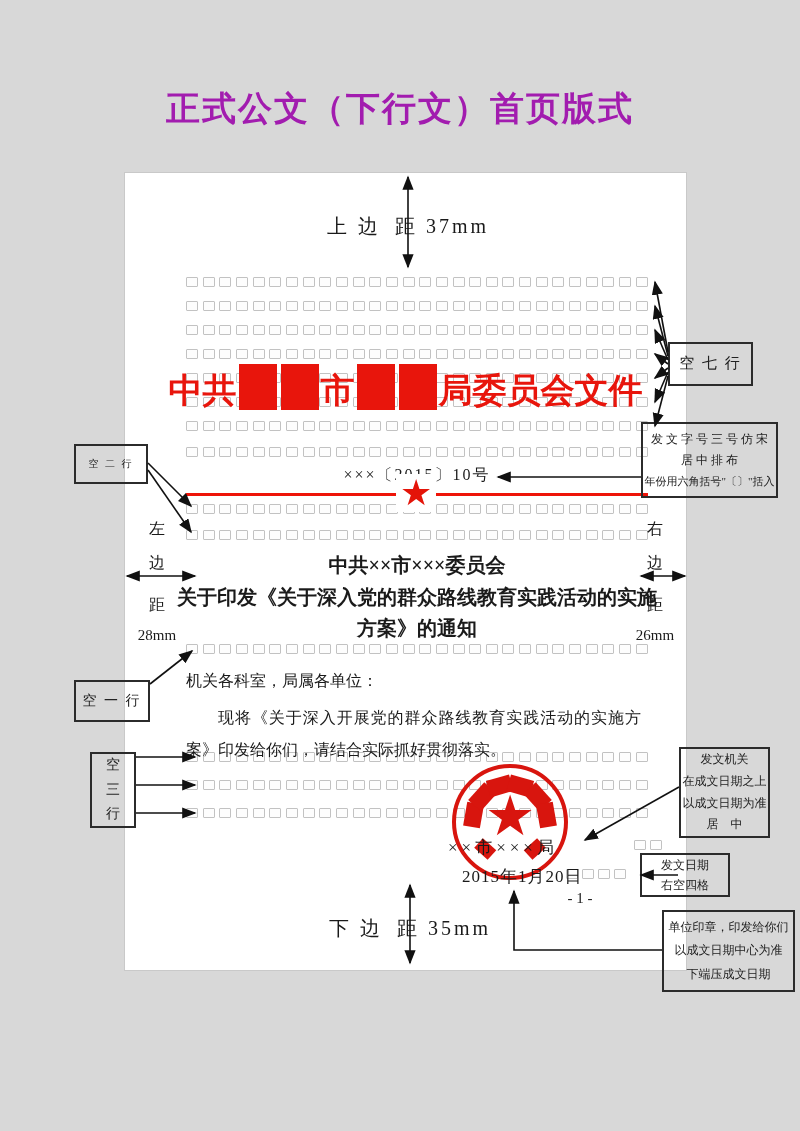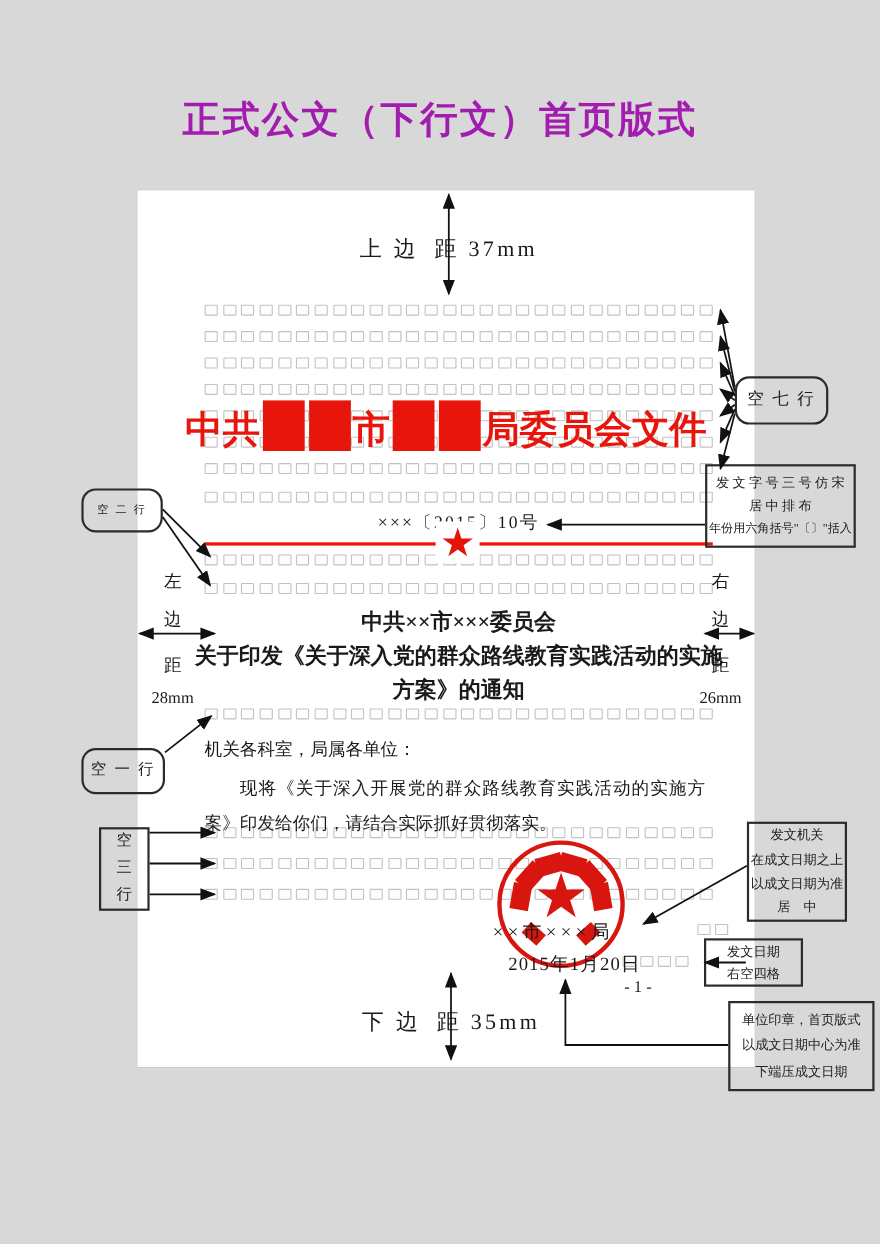--- a/index.html
+++ b/index.html
@@ -42,21 +42,21 @@
              border:4px solid #d8150e;border-radius:50%;}
   .seal-star{position:absolute;left:0;top:22px;width:116px;text-align:center;
              font-size:56px;line-height:60px;color:#d8150e;}
   .seal-blk{position:absolute;left:calc(50% - 12px);top:calc(50% - 9px);width:24px;height:17px;
             background:#d8150e;}
   .seal-blk.small{width:18px;height:13px;left:calc(50% - 9px);top:calc(50% - 7px);}
   
   .note{position:absolute;border:2px solid #2b2b2b;background:transparent;box-sizing:border-box;
         display:flex;flex-direction:column;justify-content:center;align-items:center;
         font-size:12px;line-height:1.95;text-align:center;color:#222;z-index:5;}
-  .note.big{font-size:15px;letter-spacing:2px;border-radius:13px;}
+  .note.big{font-size:15px;letter-spacing:2px;}
   
   .hlabel{position:absolute;display:flex;justify-content:center;gap:14px;
           font-size:20px;letter-spacing:3px;z-index:2;white-space:nowrap;}
   .vlabel{position:absolute;width:40px;display:flex;flex-direction:column;align-items:center;
           font-size:16px;z-index:5;}
   .vlabel span{display:block;}
   .vlabel .c1{margin-bottom:13px;} .vlabel .c2{margin-bottom:21px;}
   .vlabel .c3{margin-bottom:11px;} .vlabel .mm{font-size:15px;letter-spacing:0;}
   svg.overlay{position:absolute;left:0;top:0;z-index:6;pointer-events:none;}
 </style>
@@ -575,21 +575,21 @@
     <span>发文机关</span>
     <span>在成文日期之上</span>
     <span>以成文日期为准</span>
     <span>居　中</span>
   </div>
   <div class="note" style="left:640px;top:853px;width:90px;height:44px;line-height:1.7">
     <span>发文日期</span>
     <span>右空四格</span>
   </div>
   <div class="note" style="left:662px;top:910px;width:133px;height:82px;line-height:1.95">
-    <span>单位印章，首页版式</span>
+    <span>单位印章，印发给你们</span>
     <span>以成文日期中心为准</span>
     <span>下端压成文日期</span>
   </div>
 
   <svg class="overlay" width="800" height="1131" viewBox="0 0 800 1131">
     <defs>
       <marker id="ah" markerWidth="10" markerHeight="8" refX="8" refY="3.5" orient="auto-start-reverse">
         <path d="M0,0 L9,3.5 L0,7 Z" fill="#111"></path>
       </marker>
       <marker id="ae" markerWidth="10" markerHeight="8" refX="8" refY="3.5" orient="auto">

